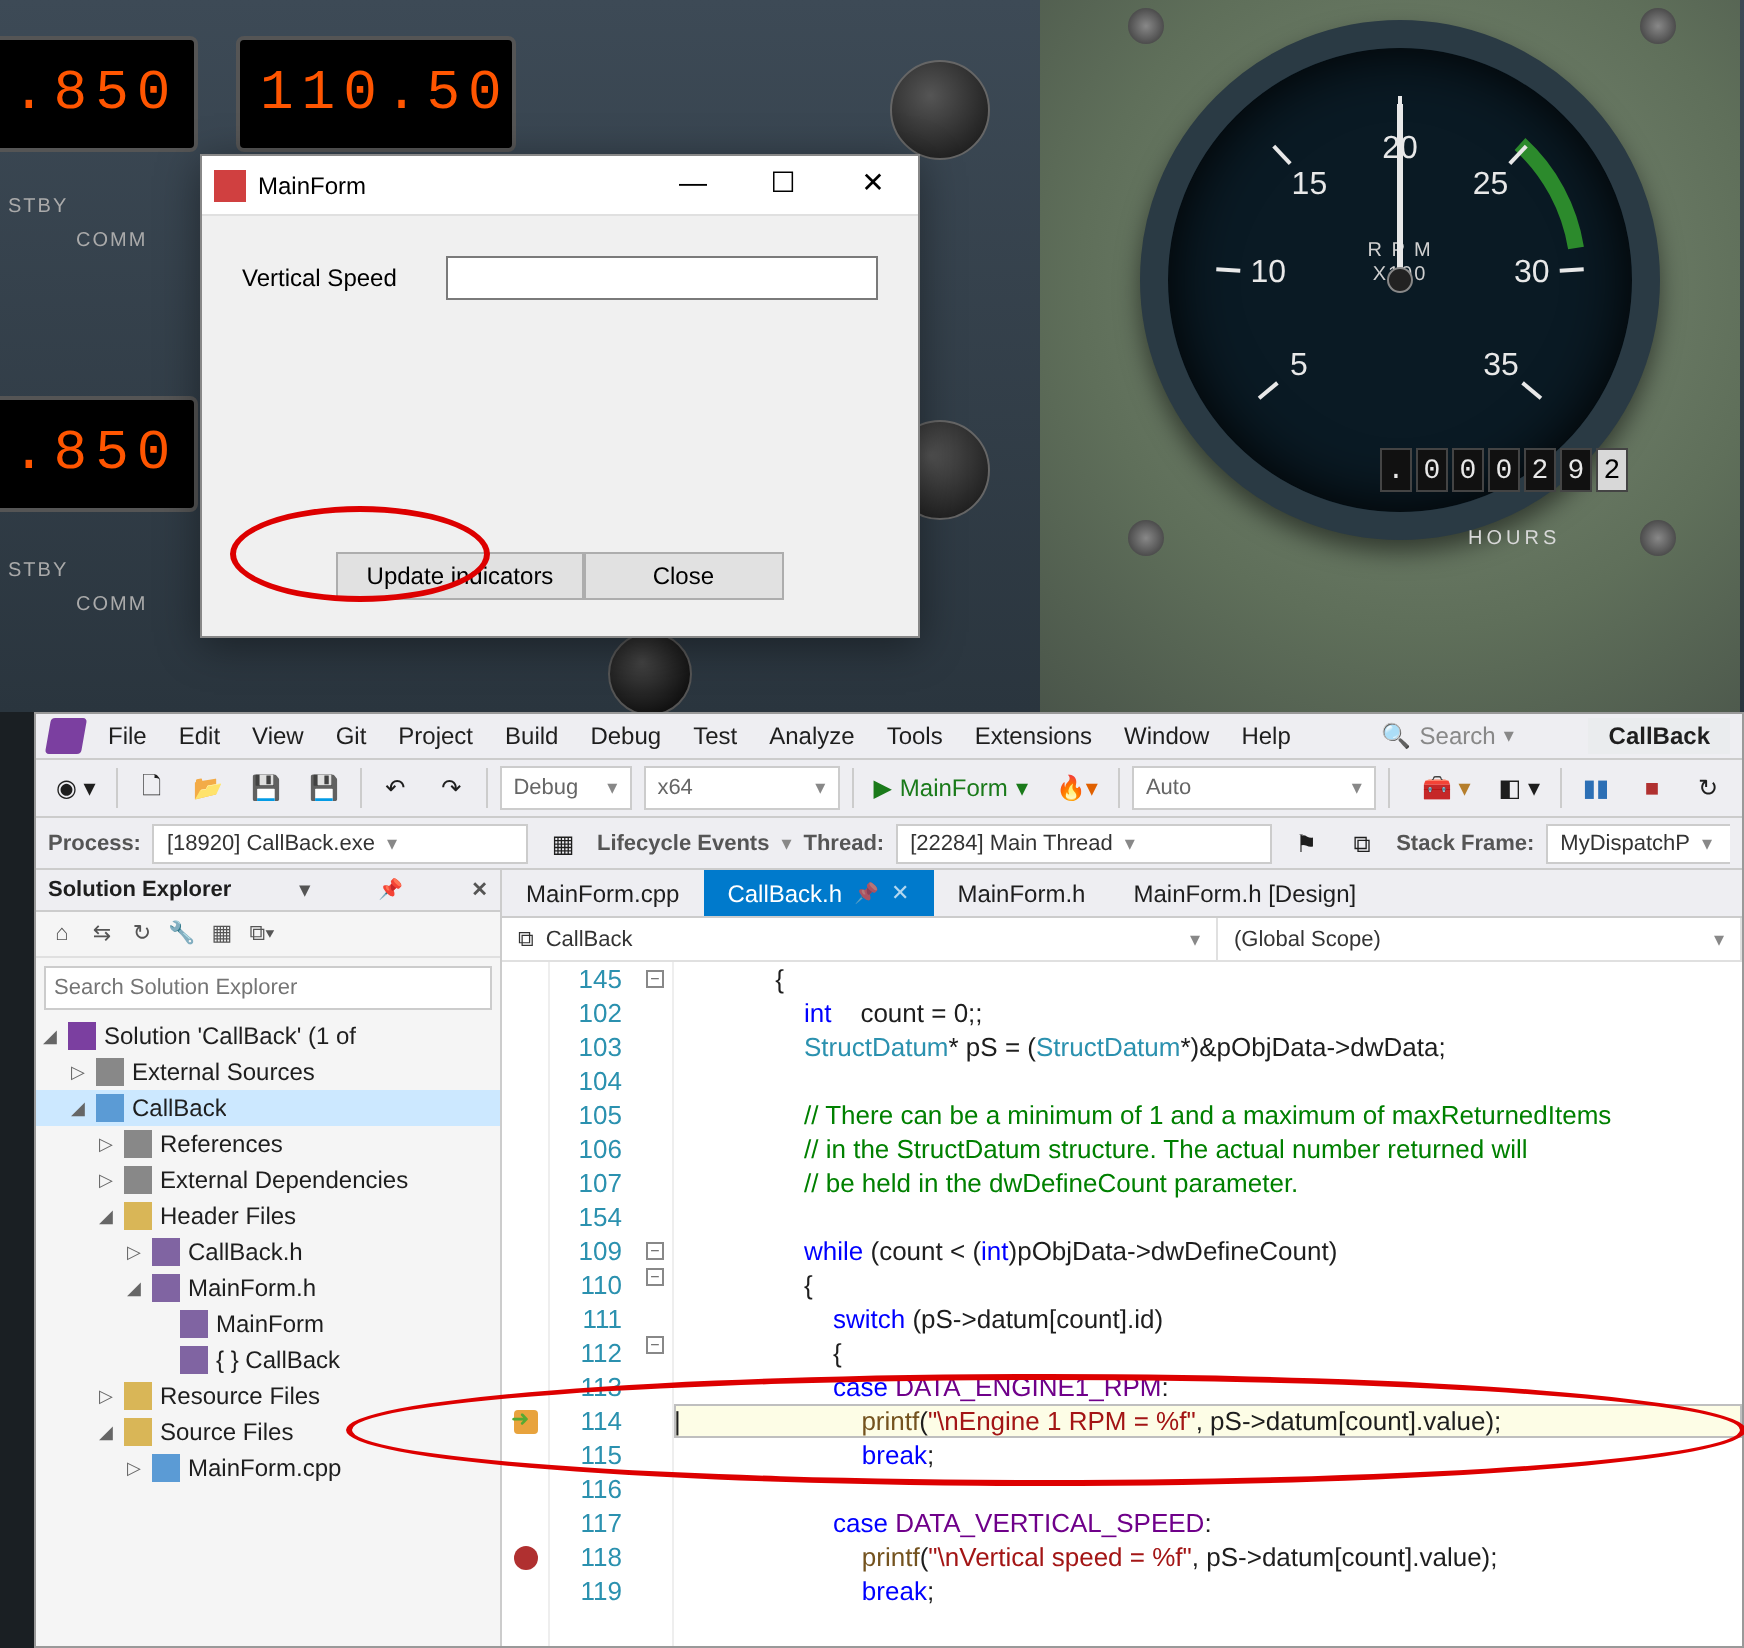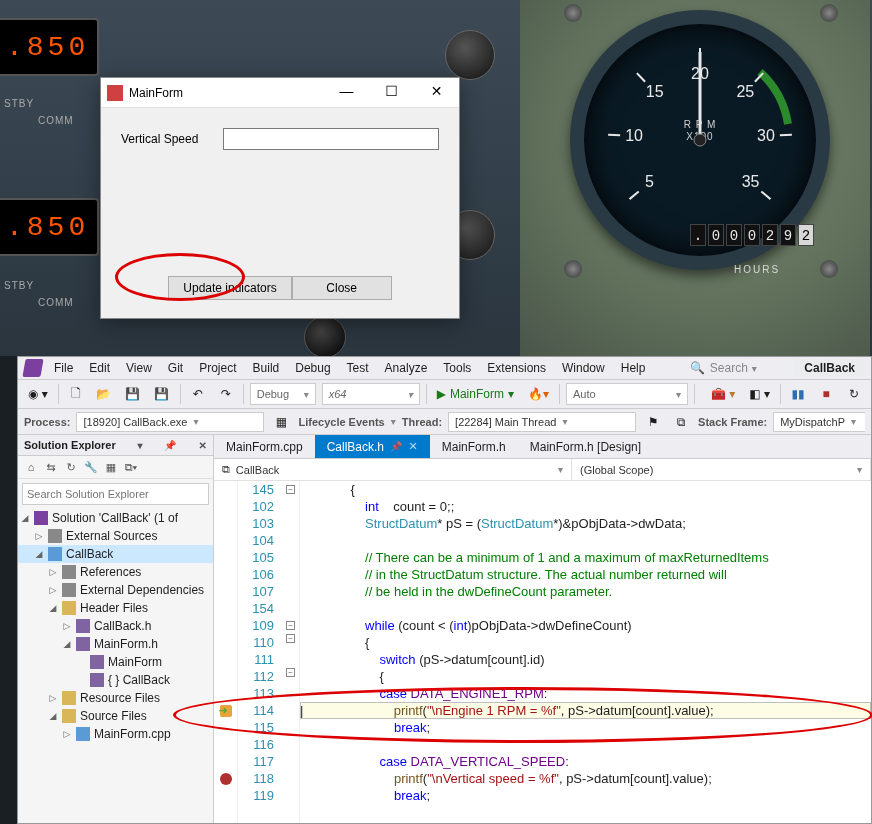--- a/index.html
+++ b/index.html
@@ -71,21 +71,21 @@
 .right-title { margin-left:auto; font-weight:bold; padding:2px 10px; background:#eaecee;}
 .vs-toolbar2 { height:26px; display:flex; align-items:center; gap:6px; padding:0 6px; border-bottom:1px solid #ccc; background:#eeeef2; font-size:11px;}
 .combo2 { height:20px; border:1px solid #ccc; background:#fff; display:inline-flex; align-items:center; padding:0 6px; font-size:11px; color:#333; flex:0 0 auto; }
 .combo2::after { content:"▾"; color:#888; font-size:10px; margin-left:6px;}
 .lbl2 { color:#555;font-weight:bold;}
 
 
 .vs-body { position:absolute; top:78px; left:0; right:0; bottom:0; display:flex; }
 
 
-.solexp { width:196px; background:#f5f5f5; border-right:1px solid #ccc; display:flex; flex-direction:column; }
+.solexp { width:233px; background:#f5f5f5; border-right:1px solid #ccc; display:flex; flex-direction:column; }
 .solexp-hdr { background:#eeeef2; padding:4px 6px; font-size:11px; font-weight:600; border-bottom:1px solid #ccc; display:flex; align-items:center;}
 .solexp-hdr .pin { margin-left:auto; font-size:10px; color:#555;}
 .solexp-tools { display:flex; gap:2px; padding:2px 4px; border-bottom:1px solid #e0e0e0;}
 .solexp-tools span { width:18px; height:18px; font-size:11px; color:#555; text-align:center; line-height:18px;}
 .solexp-search { width:calc(100% - 8px); margin:4px; height:22px; border:1px solid #ccc; padding:2px 4px; font-size:11px;}
 .tree { flex:1; overflow:hidden; font-size:12px; }
 .tree .node { display:flex; align-items:center; height:18px; white-space:nowrap; gap:4px;}
 .tree .exp { width:10px; text-align:center; color:#666; font-size:9px;}
 .tree .ico { width:14px; height:14px; display:inline-block; }
 .tree .ico.sln { background:#7b3fa0;}
@@ -119,20 +119,21 @@
 .code .lines { flex:1; white-space:pre; overflow:hidden;}
 .k-blue{color:#0000ff;} .k-type{color:#2b91af;} .k-green{color:#008000;} .k-str{color:#a31515;} .k-purple{color:#6f008a;} .k-fn{color:#74531f;}
 .cur-line { background:#fdfde6; display:inline-block; width:100%; position:relative;}
 .caret-box { border:1px solid #bfbfbf; position:absolute; left:0; top:0; width:100%; height:17px; pointer-events:none;}
 </style>
 </head>
 <body>
 
 <div class="cockpit">
   <div class="display disp0">.850</div>
+  <div class="display disp1">110.50</div>
   <div class="display disp3" style="top:198px;">.850</div>
   <div class="panel-label stbyA">STBY</div>
   <div class="panel-label commA">COMM</div>
   <div class="panel-label stbyB">STBY</div>
   <div class="panel-label commB">COMM</div>
   <div class="knob knob1"></div>
   <div class="knob knob2"></div>
   <div class="pullknob"></div>
 
   <div class="gauge-outer">
@@ -217,21 +218,21 @@
     <span class="tb-sep"></span>
     <span class="tb-btn">🗋</span>
     <span class="tb-btn">📂</span>
     <span class="tb-btn" style="color:#2c6fb5;">💾</span>
     <span class="tb-btn" style="color:#2c6fb5;">💾</span>
     <span class="tb-sep"></span>
     <span class="tb-btn">↶</span>
     <span class="tb-btn">↷</span>
     <span class="tb-sep"></span>
     <span class="tb-combo" style="width:66px;">Debug</span>
-    <span class="tb-combo" style="width:98px;font-style:italic;">x64</span>
+    <span class="tb-combo" style="width:98px;">x64</span>
     <span class="tb-sep"></span>
     <span class="tb-btn tb-continue"><span class="tri">▶</span><span>MainForm</span> ▾</span>
     <span class="tb-btn flame">🔥▾</span>
     <span class="tb-sep"></span>
     <span class="tb-combo" style="width:122px;">Auto</span>
     <span class="tb-sep"></span>
     <span style="margin-left:auto"></span>
     <span class="tb-btn" style="color:#b57e2c;">🧰 ▾</span>
     <span class="tb-btn">◧ ▾</span>
     <span class="tb-sep"></span>

